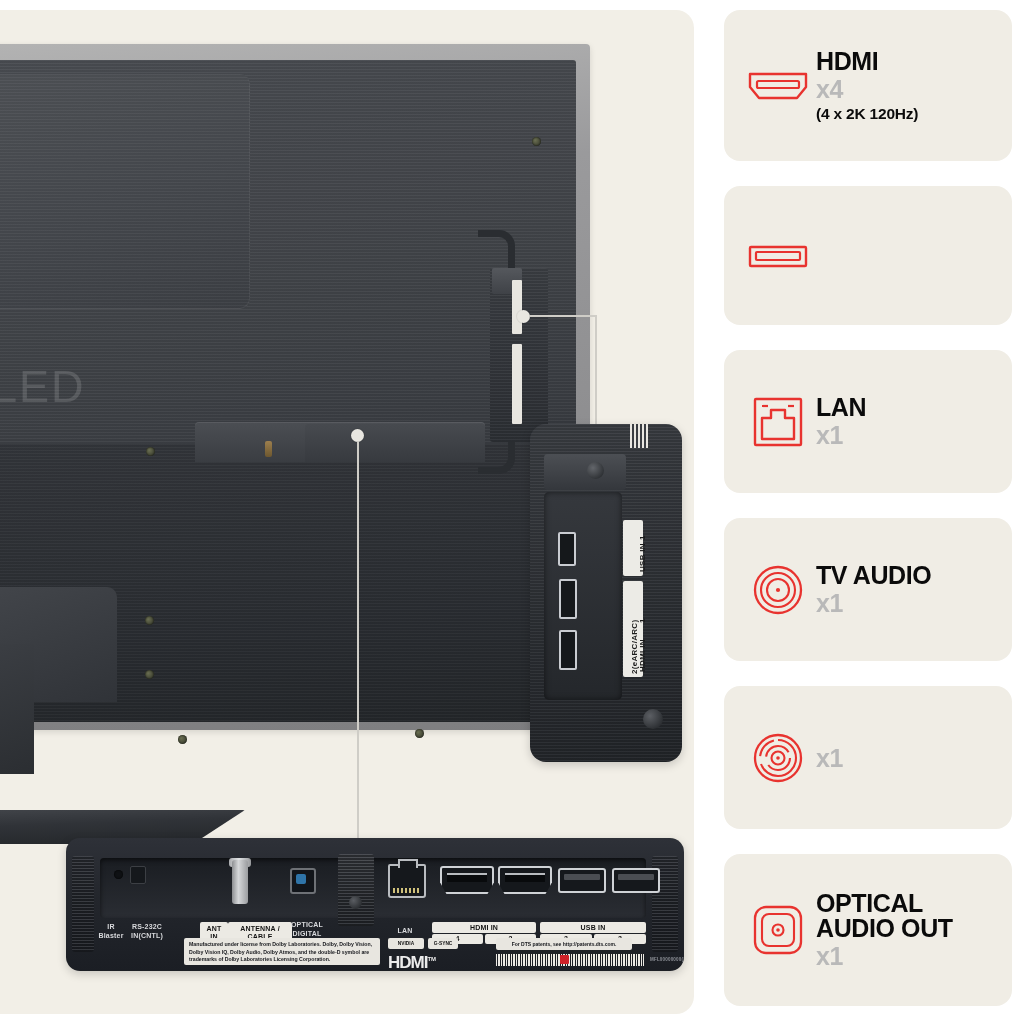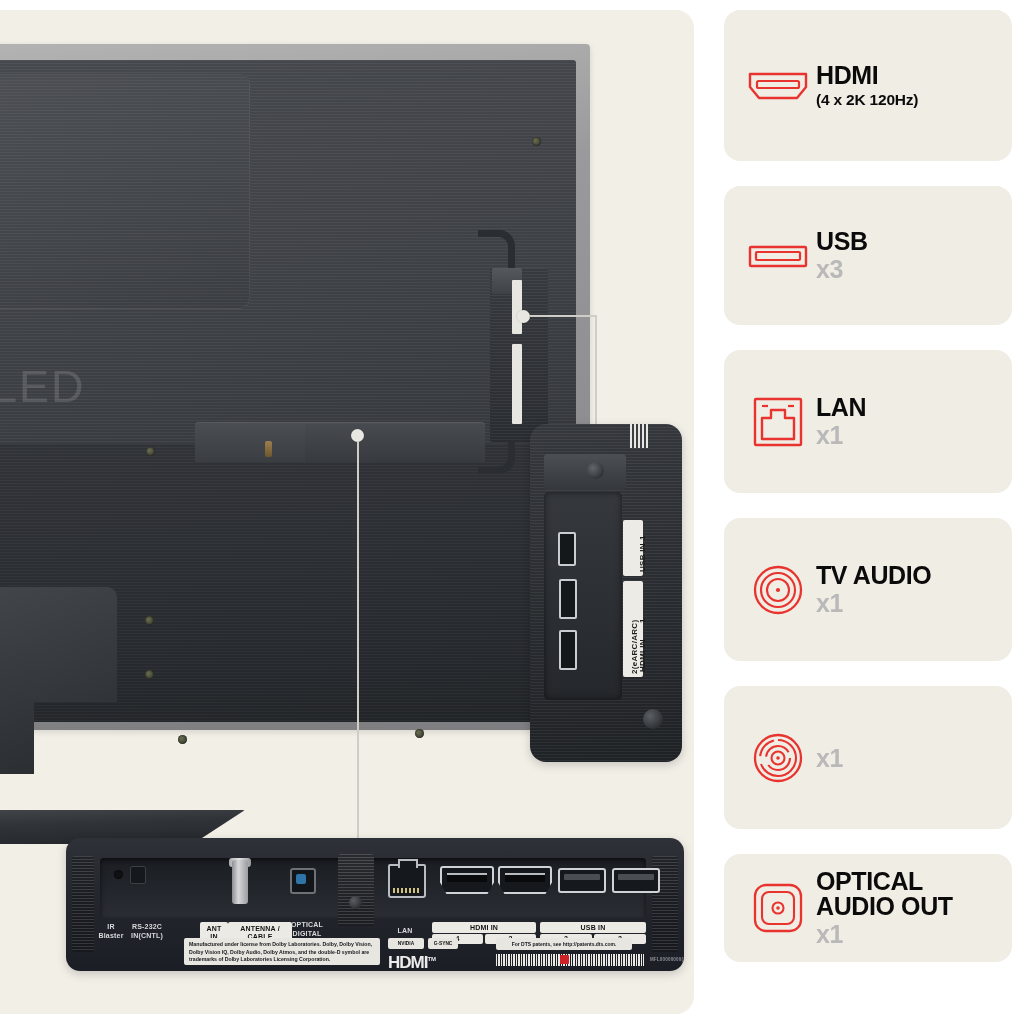--- a/index.html
+++ b/index.html
@@ -287,21 +287,21 @@
     font-size:25px;font-weight:700;color:#b9b9b9;letter-spacing:-.4px;line-height:1.12;
   }
   .sp-note{
     font-size:15.5px;font-weight:700;color:#0b0b0b;letter-spacing:-.2px;margin-top:2px;
   }
   .c-hdmi{height:151px;}
   .c-usb{height:139px;}
   .c-lan{height:143px;}
   .c-aerial{height:143px;}
   .c-sat{height:143px;}
-  .c-opt{height:108px;margin-bottom:0;}
+  .c-opt{height:152px;margin-bottom:0;}
   .sp-title.two{line-height:1.02;}
 </style>
 </head>
 <body>
 
 <div class="page">
 
   <div class="product-panel">
 
     <div class="tv-wrap">
@@ -437,34 +437,31 @@
 
     <div class="card c-hdmi">
       <div class="ic">
         <svg width="62" height="32" viewBox="0 0 62 32" fill="none">
           <path d="M3 4 H59 V17 L50 28 H12 L3 17 Z" stroke="#e8332f" stroke-width="2.4" fill="none" stroke-linejoin="round"></path>
           <rect x="10" y="11" width="42" height="7" rx="1.5" stroke="#e8332f" stroke-width="2.2" fill="none"></rect>
         </svg>
       </div>
       <div class="tx">
         <div class="sp-title">HDMI</div>
+        <div class="sp-count">x4</div>
         <div class="sp-note">(4 x 2K 120Hz)</div>
       </div>
     </div>
 
     <div class="card c-usb">
       <div class="ic">
         <svg width="62" height="32" viewBox="0 0 62 32" fill="none">
           <rect x="3" y="7" width="56" height="19" rx="1" stroke="#e8332f" stroke-width="2.4" fill="none"></rect>
           <rect x="9" y="12" width="44" height="8" rx="1" stroke="#e8332f" stroke-width="2.2" fill="none"></rect>
         </svg>
-      </div>
-      <div class="tx">
-        <div class="sp-title">USB</div>
-        <div class="sp-count">x3</div>
       </div>
     </div>
 
     <div class="card c-lan">
       <div class="ic">
         <svg width="52" height="52" viewBox="0 0 52 52" fill="none">
           <rect x="3" y="3" width="46" height="46" rx="1" stroke="#e8332f" stroke-width="2.4" fill="none"></rect>
           <path d="M10 43 V22 H19 V14 H33 V22 H42 V43 Z" stroke="#e8332f" stroke-width="2.4" fill="none" stroke-linejoin="round"></path>
           <path d="M10 10 H16" stroke="#e8332f" stroke-width="2.2"></path>
           <path d="M36 10 H42" stroke="#e8332f" stroke-width="2.2"></path>

